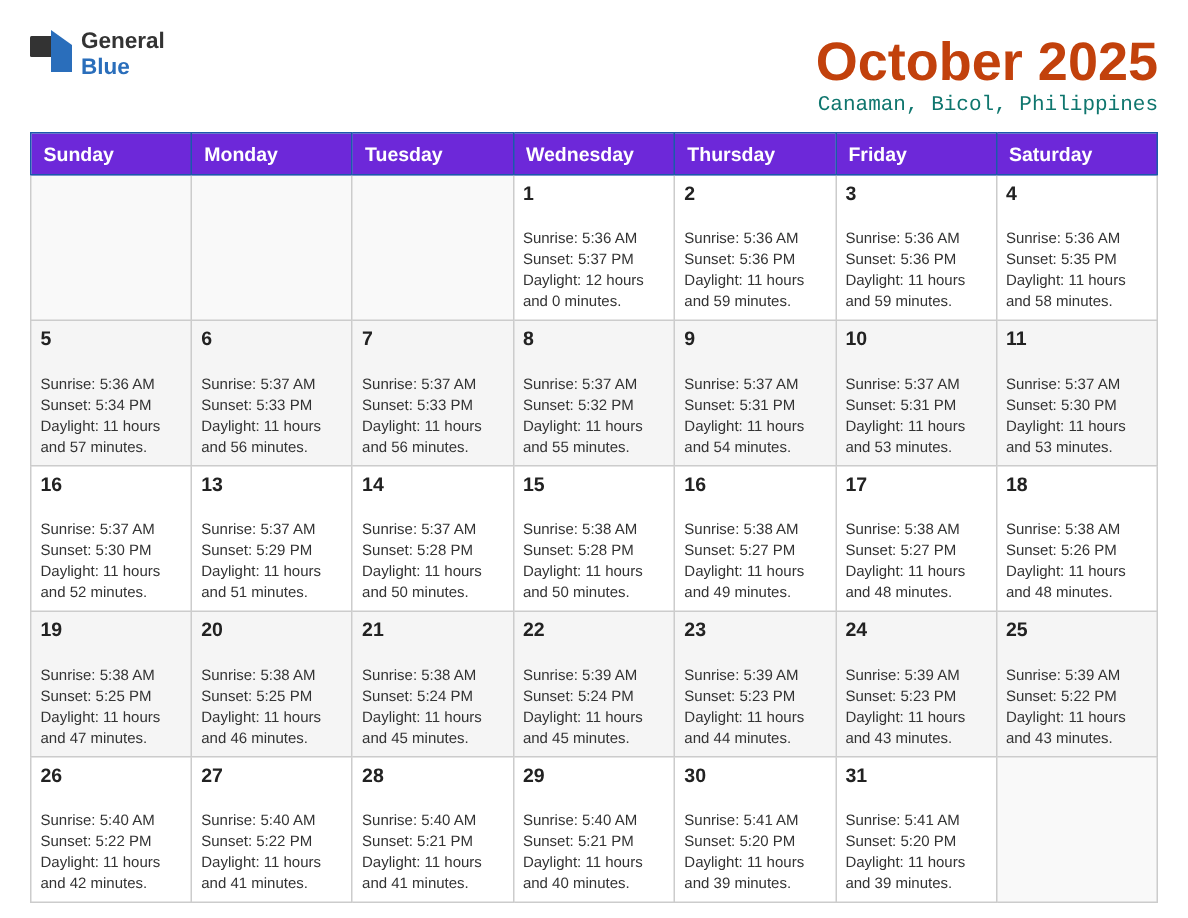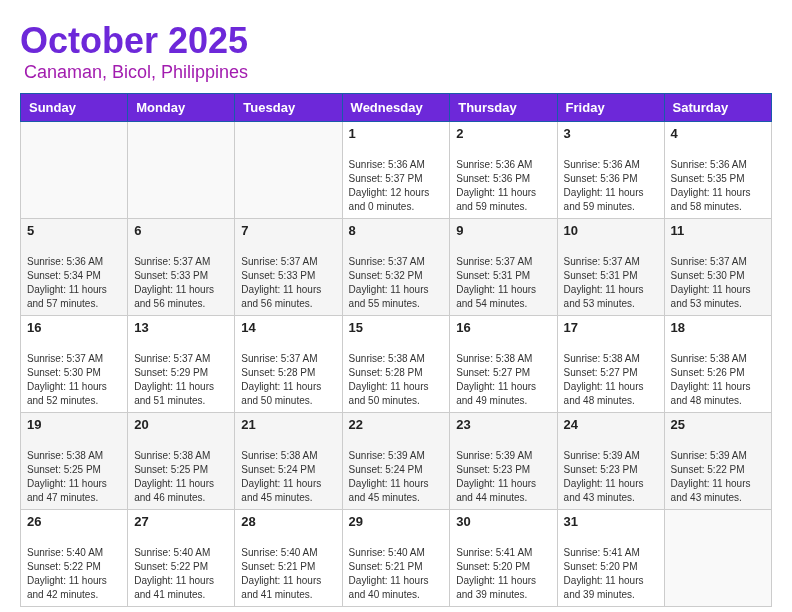--- a/index.html
+++ b/index.html
@@ -19,25 +19,26 @@
     .logo {
       display: flex;
       align-items: center;
     }
     .title-section {
       text-align: right;
     }
     .month-title {
       font-size: 36px;
       font-weight: bold;
-      color: #6d28d9;
+      color: #c2410c;
     }
     .subtitle {
-      font-size: 18px;
-      color: #a21caf;
+      font-size: 14px;
+      color: #0f766e;
+      font-family: Liberation Mono, monospace;
     }
     .calendar {
       width: 100%;
       border-collapse: collapse;
       border: 1px solid #ccc;
     }
     .calendar th {
       background-color: #6d28d9;
       color: white;
       text-align: left;
@@ -71,20 +72,34 @@
       margin-top: 17px;
     }
     .empty-cell {
       background: #f9f9f9 !important;
     }
   </style>
 </head>
 <body>
 
 <div class="header">
+  <div class="logo">
+    <div style="display:flex;align-items:center;">
+      <div style="position:relative;display:inline-block;margin-right:4px;">
+        <svg width="30" height="28" viewBox="0 0 30 28">
+          <rect x="0" y="4" width="18" height="14" rx="1" fill="#333"></rect>
+          <polygon points="14,0 28,10 28,28 14,28" fill="#2a6ebb"></polygon>
+        </svg>
+      </div>
+      <div>
+        <div style="font-size:15px;font-weight:bold;color:#333;line-height:1.1;">General</div>
+        <div style="font-size:15px;font-weight:bold;color:#2a6ebb;line-height:1.1;">Blue</div>
+      </div>
+    </div>
+  </div>
   <div class="title-section">
     <div class="month-title">October 2025</div>
     <div class="subtitle">Canaman, Bicol, Philippines</div>
   </div>
 </div>
 
 <table class="calendar">
   <thead>
     <tr>
     <th>Sunday</th>

